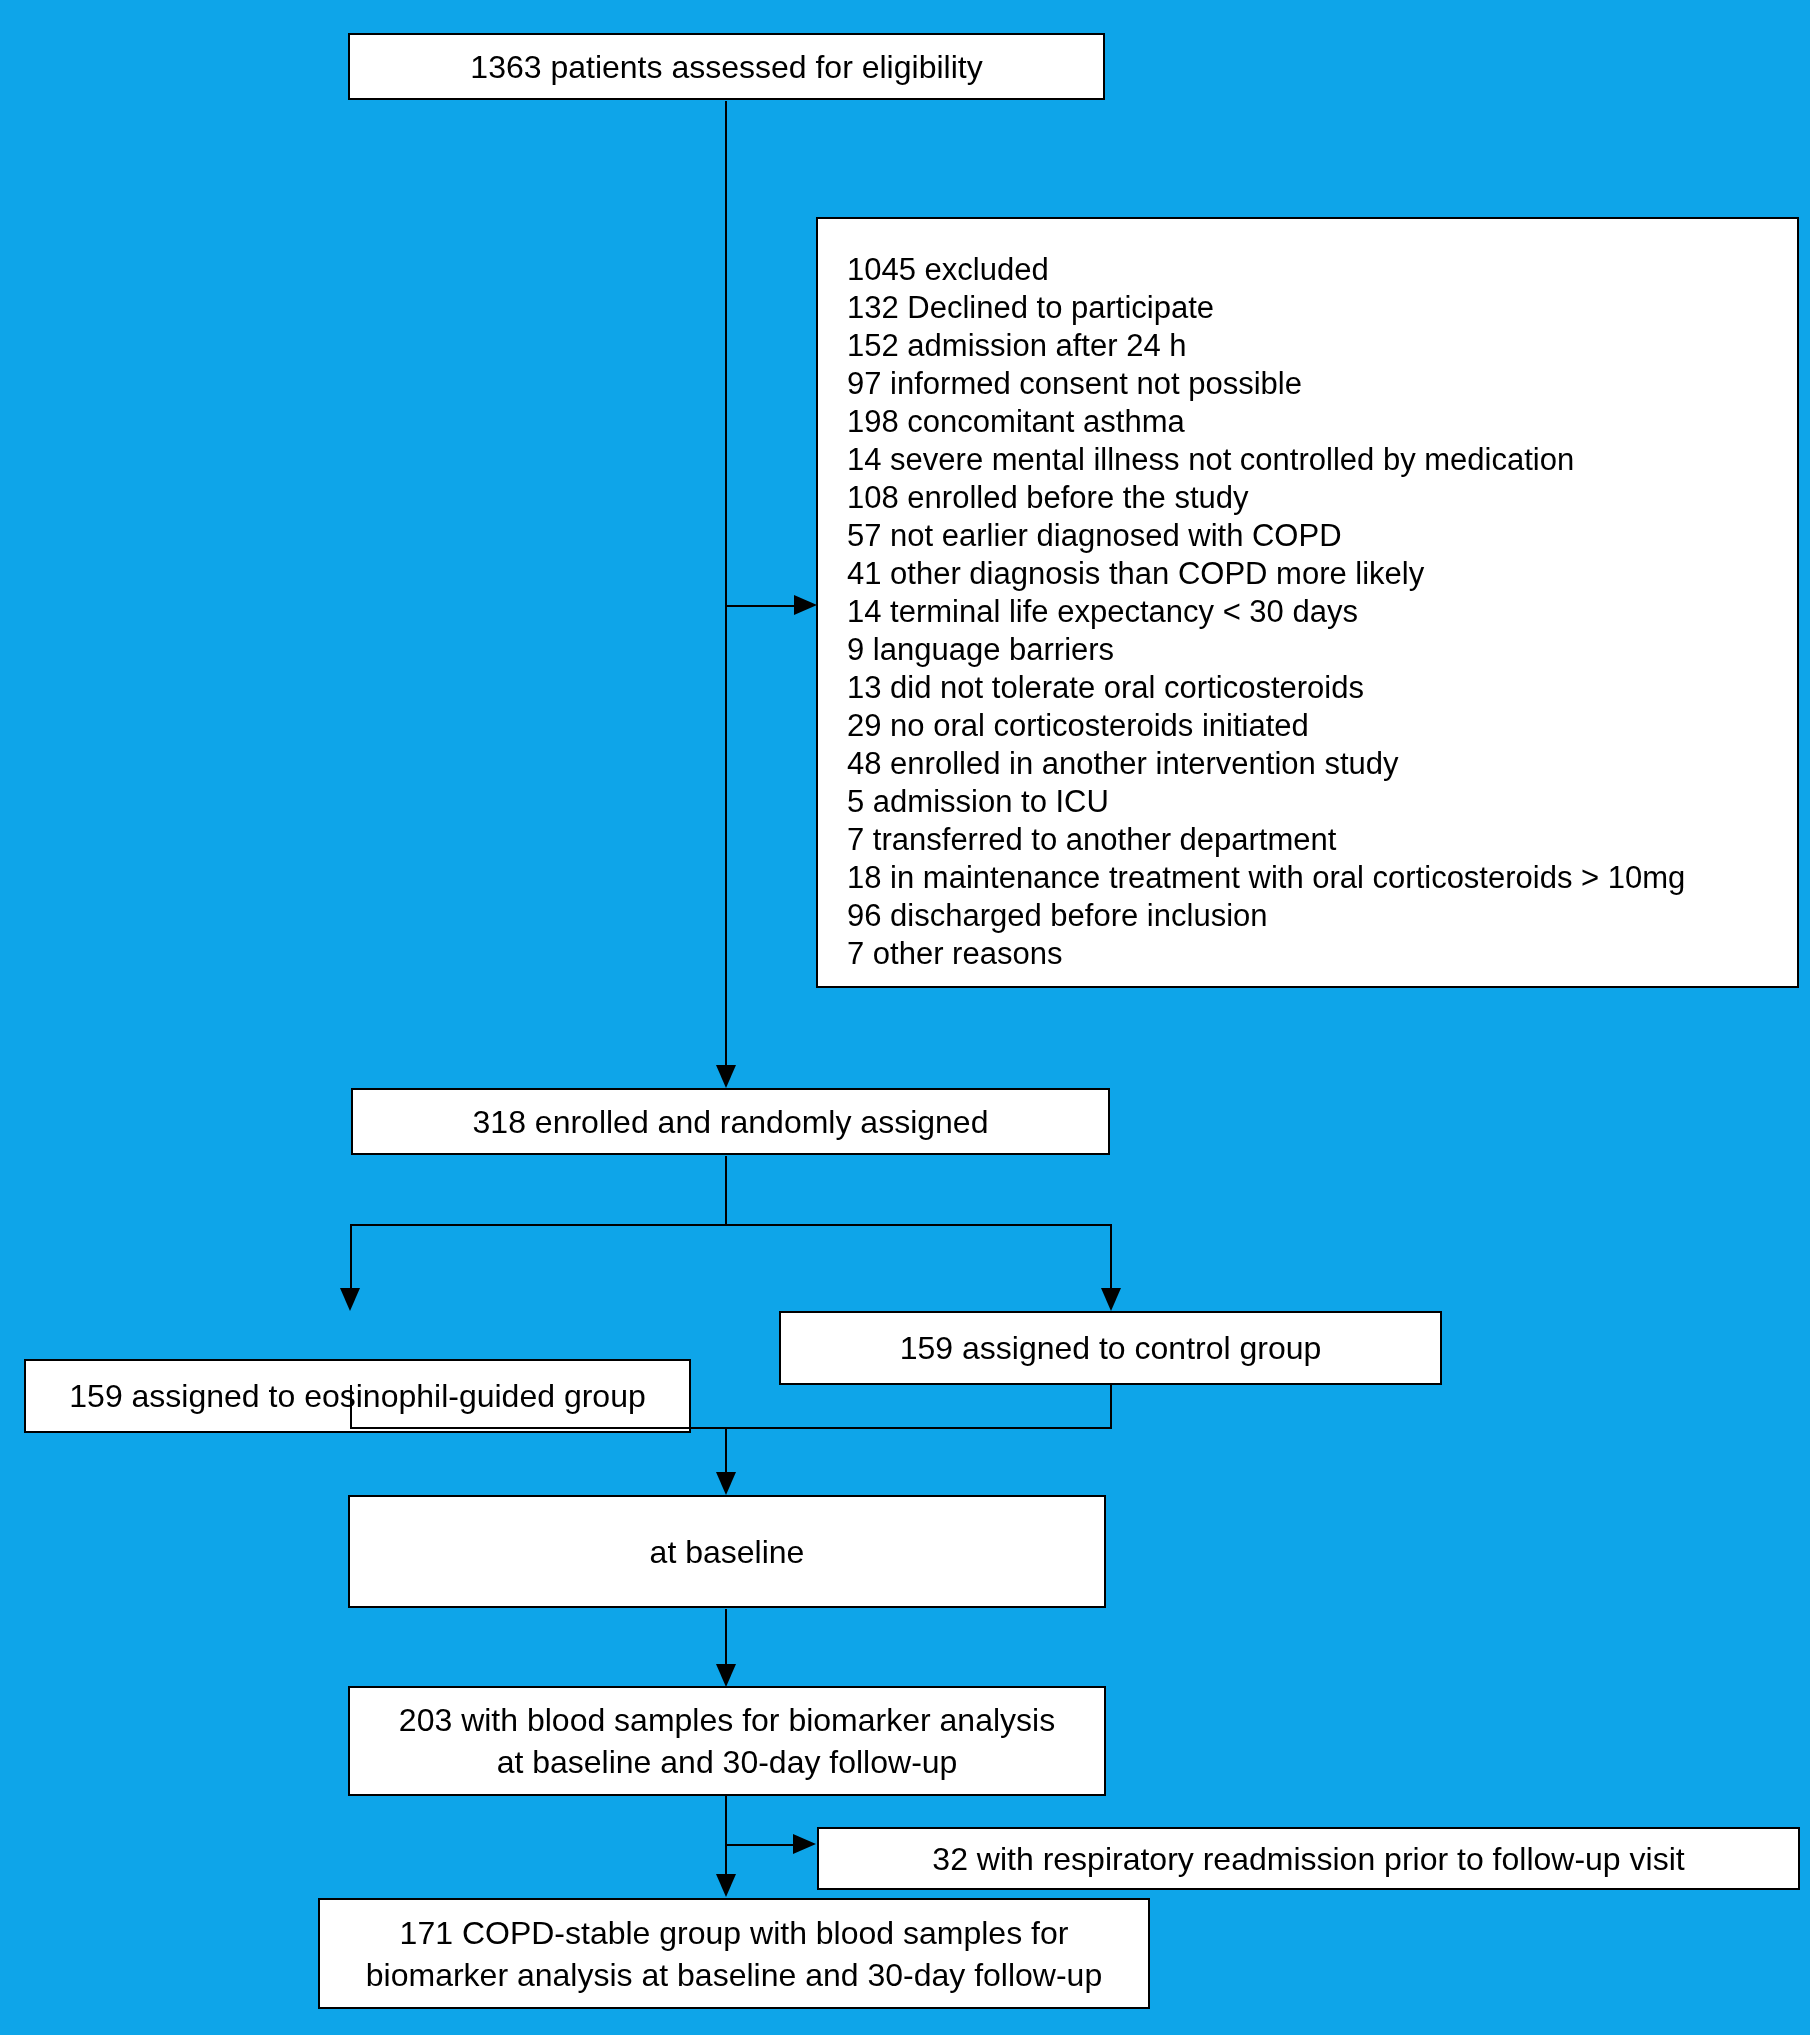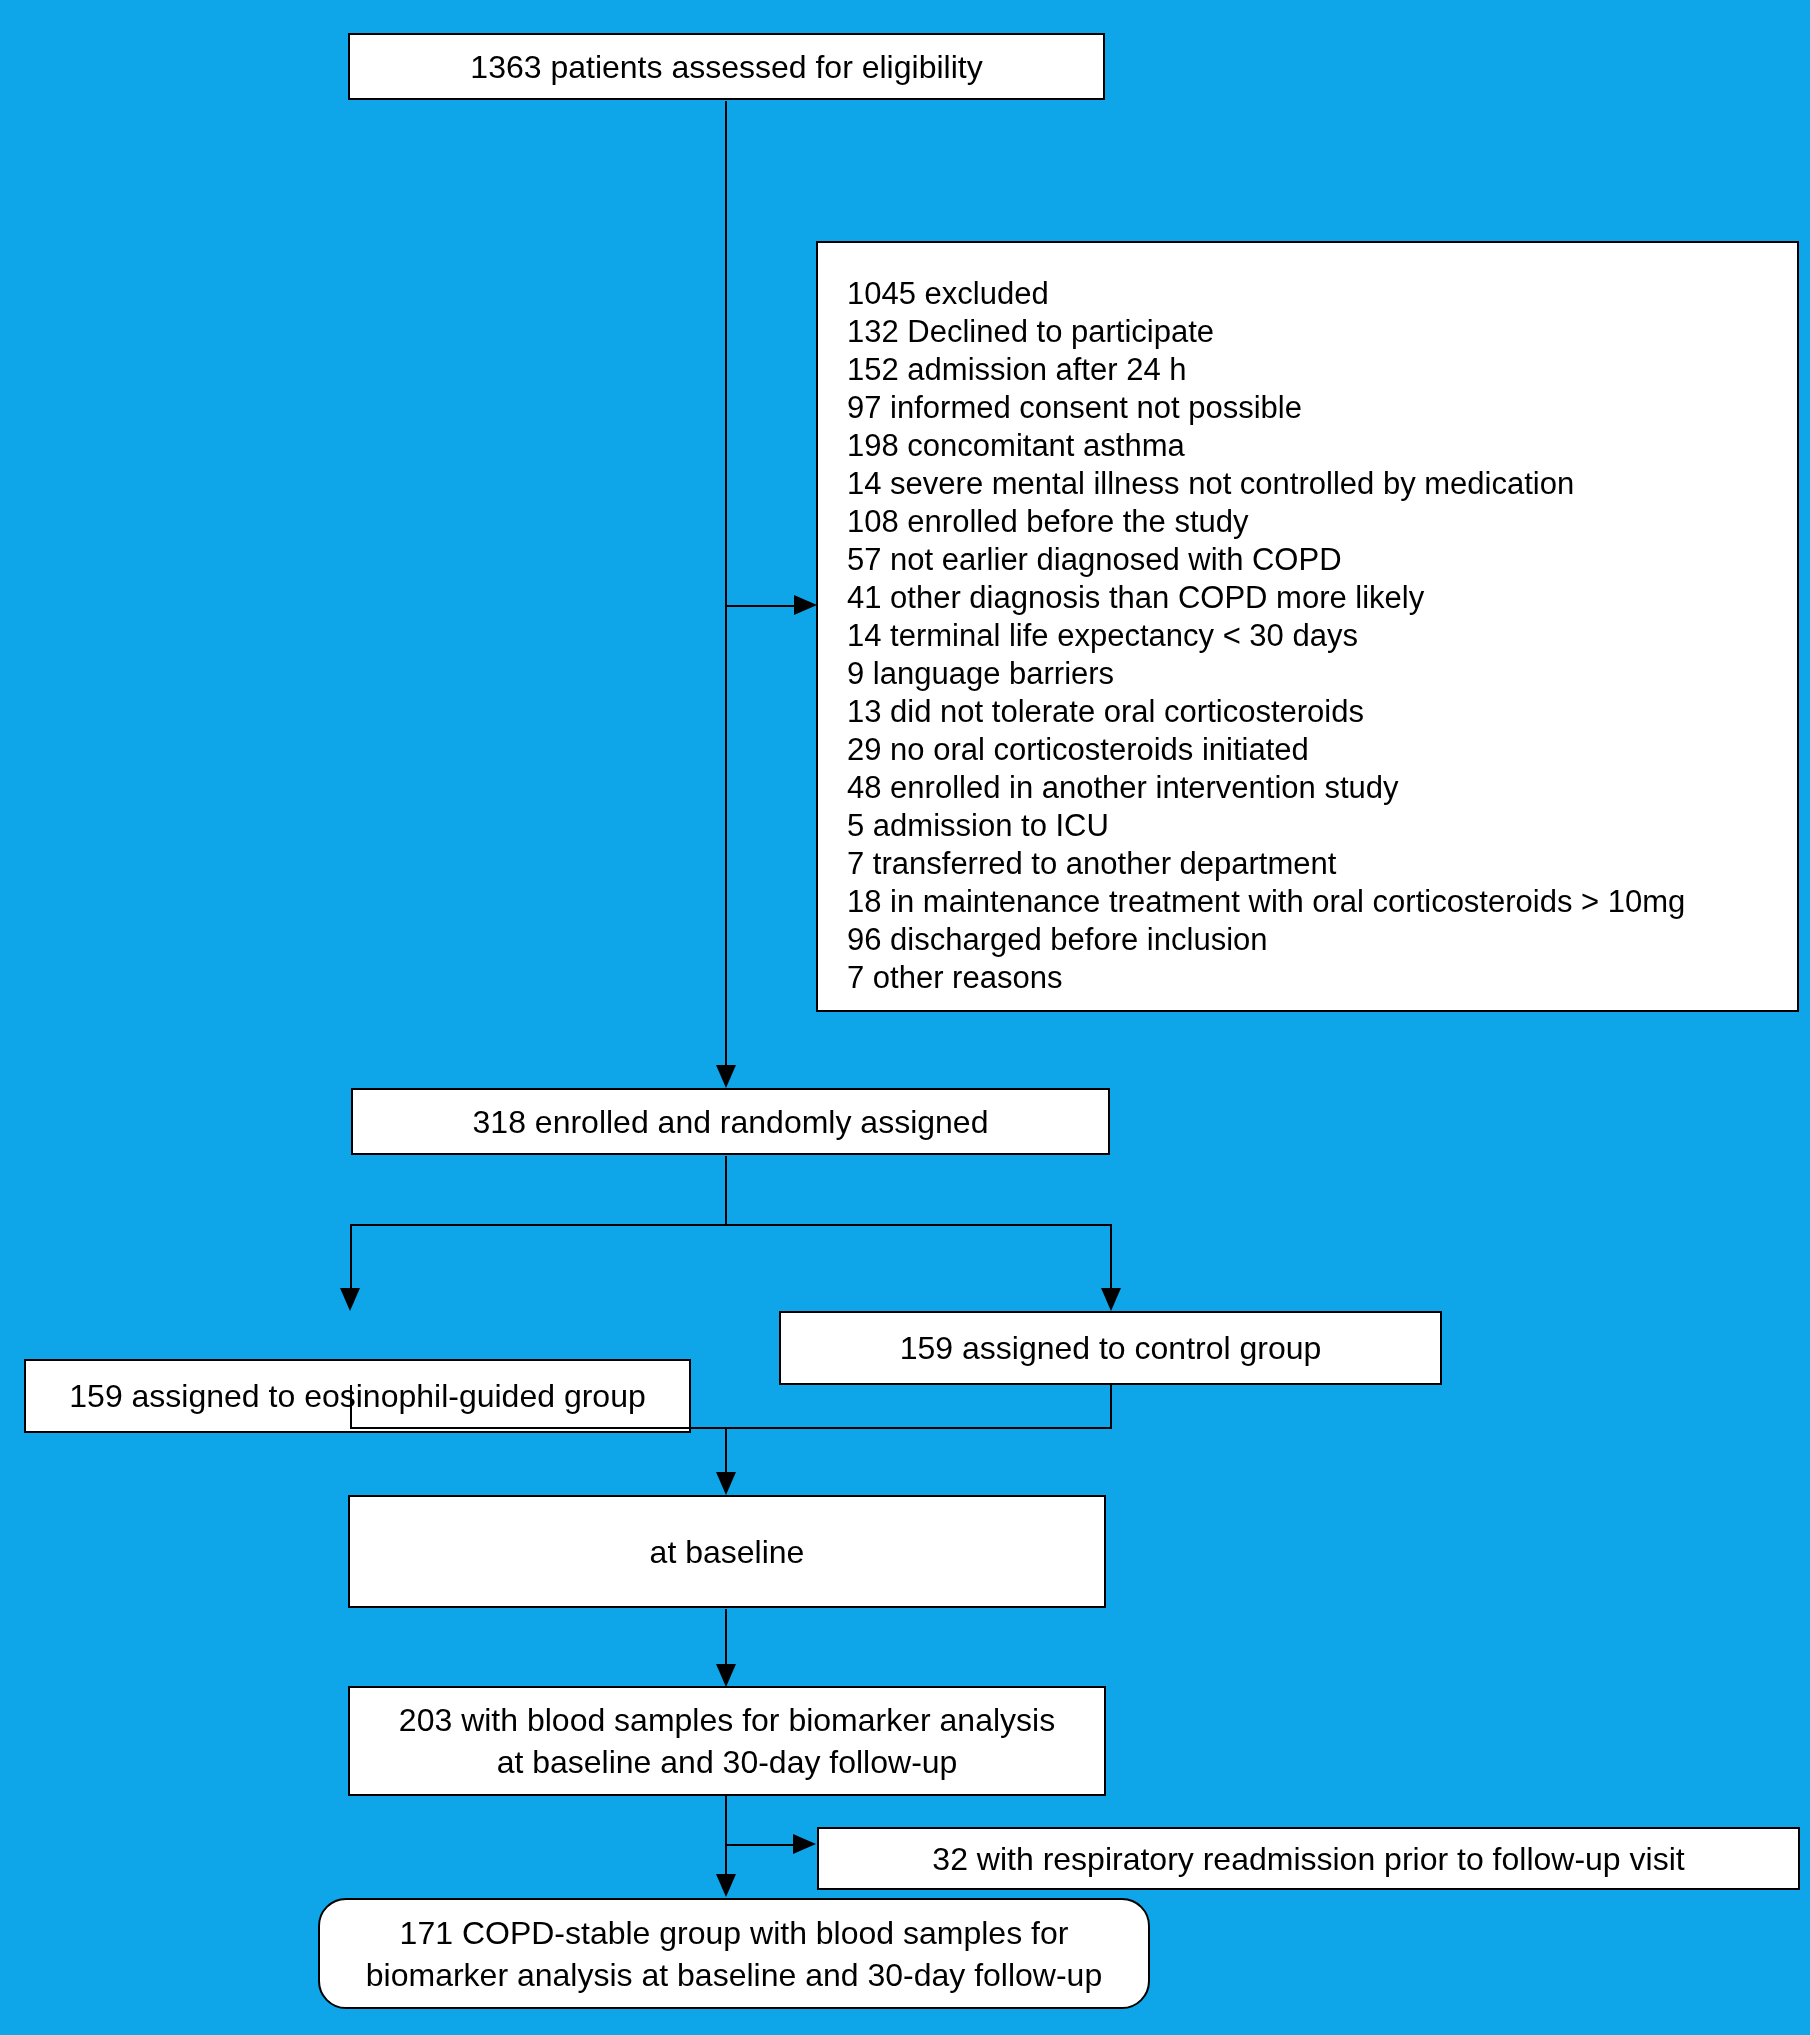--- a/index.html
+++ b/index.html
@@ -25,21 +25,20 @@
     line-height: 42px;
     white-space: nowrap;
   }
   .box.list {
     justify-content: flex-start;
     align-items: flex-start;
     text-align: left;
     font-size: 31px;
     line-height: 38px;
     padding: 32px 7px 0 29px;
-    margin-top: 24px;
   }
   .excl-line { white-space: nowrap; }
   .vline { position: absolute; width: 2.1px; background: #000000; }
   .hline { position: absolute; height: 2.1px; background: #000000; }
   .arr-d {
     position: absolute; width: 0; height: 0;
     border-left: 10.4px solid transparent;
     border-right: 10.4px solid transparent;
     border-top: 23px solid #000000;
   }
@@ -99,21 +98,21 @@
 
   <div class="box" style="left:348px; top:1686px; width:758px; height:110px;text-align:center;">
     <div>203 with blood samples for biomarker analysis</div>
     <div>at baseline and 30-day follow-up</div>
   </div>
 
   <div class="box" style="left:817px; top:1816px; width:983px; height:63px;margin-top:11px;">
     <div>32 with respiratory readmission prior to follow-up visit</div>
   </div>
 
-  <div class="box" style="left:318px; top:1898px; width:832px; height:111px;border-radius:28px;">
+  <div class="box" style="left:318px; top:1898px; width:832px; height:111px;">
     <div>171 COPD-stable group with blood samples for</div>
     <div>biomarker analysis at baseline and 30-day follow-up</div>
   </div>
 
   <div class="vline" style="left:725px; top:101px; height:966px;"></div>
   <div class="arr-d" style="left:716px; top:1065px;"></div>
 
   <div class="hline" style="left:726px; top:605px; width:69px;"></div>
   <div class="arr-r" style="left:794px; top:595px;"></div>
 

